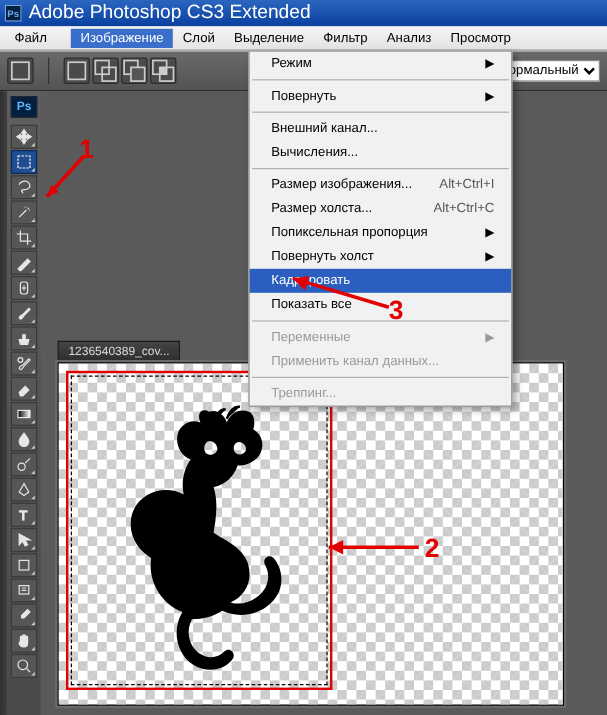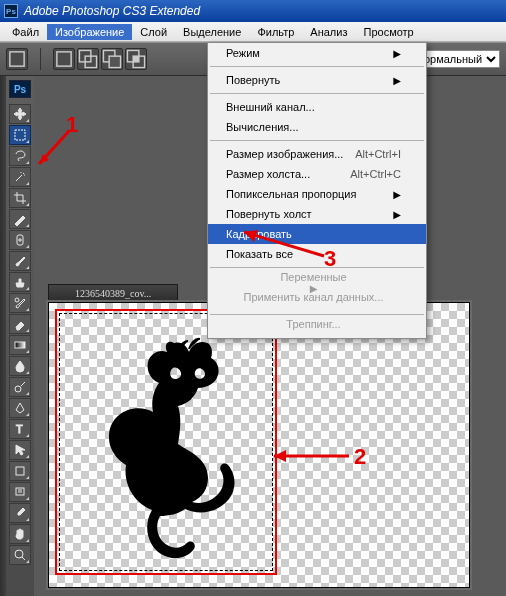--- a/index.html
+++ b/index.html
@@ -1,24 +1,24 @@
 <!DOCTYPE html>
 <html><head>
 <meta charset="utf-8">
 <style>
   * { box-sizing: border-box; margin: 0; padding: 0; font-family: Tahoma, Arial, sans-serif; font-size: 11px; user-select: none; }
   body { width: 506px; height: 596px; background: #ffffff; overflow: hidden; position: relative; }
 
   .titlebar { background: linear-gradient(#2a66c0, #0a3f9e); color: #fff; height: 22px; display: flex; align-items: center; padding: 0 4px; gap: 6px; }
   .titlebar .logo { width: 14px; height: 14px; background: #032040; border: 1px solid #6fa6f0; display:flex; align-items:center; justify-content:center; color:#6fa6f0; font-size:8px; font-weight:bold;}
-  .titlebar .title { font-size: 12px; font-style: italic; }
+  .titlebar .title { font-size: 16px; }
 
   .menubar { background: linear-gradient(#f4f4f4, #e4e4e4); height: 20px; display: flex; align-items: center; padding: 0 4px; gap: 0; border-bottom: 1px solid #b0b0b0; }
   .menubar .mitem { padding: 2px 8px; cursor: default; }
-  .menubar .mitem.active { background: #3a6ecb; color: #fff; }
+  .menubar .mitem.active { background: #3a6ecb; color: #fff; margin-left: 12px; }
 
   .optionsbar { background: linear-gradient(#6a6a6a, #535353); height: 34px; display: flex; align-items: center; padding: 0 6px; gap: 10px; border-top:1px solid #8f8f8f; border-bottom: 1px solid #2a2a2a; color: #ddd; }
   .optionsbar .icon-btn { width: 22px; height:22px; background:#4b4b4b; border:1px solid #2c2c2c; border-radius:2px; display:flex; align-items:center; justify-content:center; }
   .optionsbar .sep { width:1px; height:22px; background:#333; margin:0 2px; }
   .optionsbar .grp { display:flex; gap:2px; }
   .optionsbar .label { color:#ddd; }
   .optionsbar select { background:#fff; border:1px solid #888; font-size:11px; height:18px; color:#000; }
 
   .workspace { position: relative; height: calc(596px - 22px - 20px - 34px); display: flex; background: #5a5a5a; }
 
@@ -26,39 +26,39 @@
   .tool-palette { width: 28px; background: linear-gradient(#5e5e5e,#4a4a4a); display: flex; flex-direction: column; align-items:center; padding-top:4px; }
   .tool-palette .ps-badge { width:22px; height:18px; background:#032040; color:#5fb4ff; font-weight:bold; font-size:10px; display:flex; align-items:center; justify-content:center; margin-bottom:6px; border:1px solid #223; }
   .tool { width:22px; height:20px; margin-bottom:1px; background:#565656; border:1px solid #3a3a3a; display:flex; align-items:center; justify-content:center; color:#e6e6e6; font-size:12px; cursor:default; position:relative;}
   .tool.selected { background:#1f4d8f; border-color:#0b2a55; }
   .tool svg { width:14px; height:14px; fill:#e6e6e6; stroke:#e6e6e6; }
   .tool.selected svg { fill:#fff; stroke:#fff; }
   .tool .corner { position:absolute; right:1px; bottom:1px; width:0; height:0; border-left:3px solid transparent; border-bottom:3px solid #ccc; }
 
   .canvas-area { flex: 1; background: #5a5a5a; position: relative; }
   .canvas-outer { position:absolute; left:14px; top:226px; border:1px solid #000; box-shadow: 0 0 0 2px #6a6a6a; }
-  .doc-tab { position:absolute; left:14px; top:208px; height:18px; background: linear-gradient(#444,#2c2c2c); color:#dcdcdc; font-size:10px; padding:2px 26px; border:1px solid #1a1a1a; border-bottom:none; display:flex; align-items:center;font-family:Liberation Serif, serif; }
+  .doc-tab { position:absolute; left:14px; top:208px; height:18px; background: linear-gradient(#444,#2c2c2c); color:#dcdcdc; font-size:10px; padding:2px 8px; border:1px solid #1a1a1a; border-bottom:none; display:flex; align-items:center; }
   .transparency { width:420px; height:284px; background-image:
        linear-gradient(45deg, #cccccc 25%, transparent 25%),
        linear-gradient(-45deg, #cccccc 25%, transparent 25%),
        linear-gradient(45deg, transparent 75%, #cccccc 75%),
        linear-gradient(-45deg, transparent 75%, #cccccc 75%);
      background-size: 16px 16px;
      background-position: 0 0, 0 8px, 8px -8px, -8px 0;
      background-color: #ffffff; position:relative; }
 
   .red-rect { position:absolute; left:6px; top:6px; width:222px; height:266px; border:2px solid #e30000; }
   .marquee { position:absolute; left:10px; top:10px; width:214px; height:258px; border:1px dashed #000; }
 
   .cat { position:absolute; left:28px; top:30px; width:180px; height:230px; }
 
   
   .dropdown { position:absolute; top:0; left:173px; width:220px; background:#f1f1f1; border:1px solid #8a8a8a; box-shadow:3px 3px 6px rgba(0,0,0,.35); z-index:50; }
-  .dropdown .ditem { height:20px; display:flex; align-items:center; justify-content:space-between; padding:0 25px 0 18px; cursor:default; color:#000; }
-  .dropdown .ditem.disabled { color:#9a9a9a;flex-direction:column; }
+  .dropdown .ditem { height:20px; display:flex; align-items:center; justify-content:space-between; padding:0 14px 0 18px; cursor:default; color:#000; }
+  .dropdown .ditem.disabled { color:#9a9a9a; }
   .dropdown .ditem.highlight { background:#2a5fc0; color:#fff; }
   .dropdown .dsep { height:1px; background:#b0b0b0; margin:3px 2px; }
   .dropdown .arrow { font-size:10px; }
   .dropdown .shortcut { color:#555; font-size:11px; }
 
   
   .anno { position:absolute; color:#e30000; font-weight:bold; font-size:22px; z-index:80; font-family: Arial; }
   svg.anno-arrow { position:absolute; z-index:80; overflow:visible; }
   .anno-arrow line { stroke:#e30000; stroke-width:3; }
   .anno-arrow polygon { fill:#e30000; }

